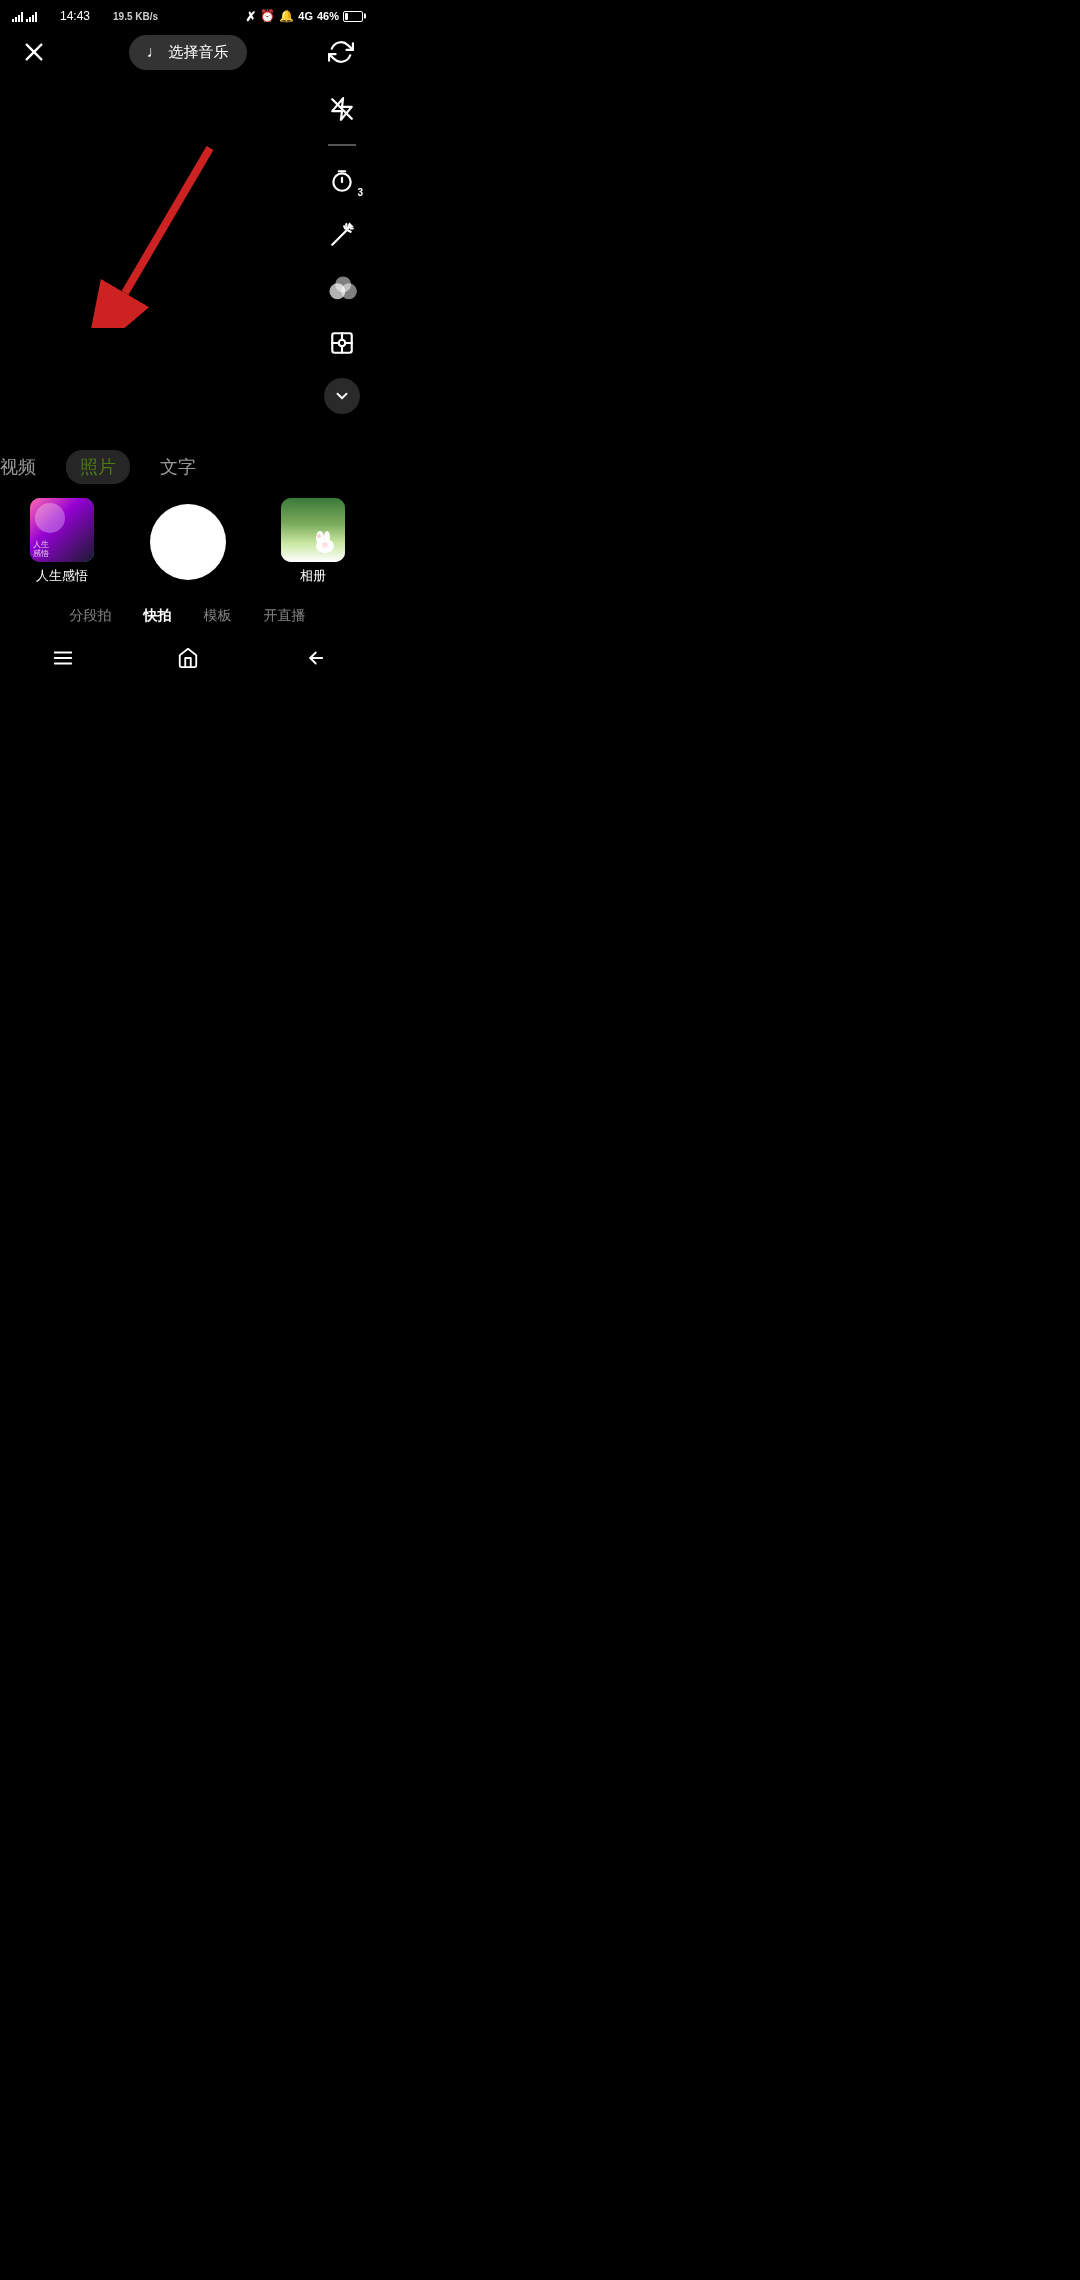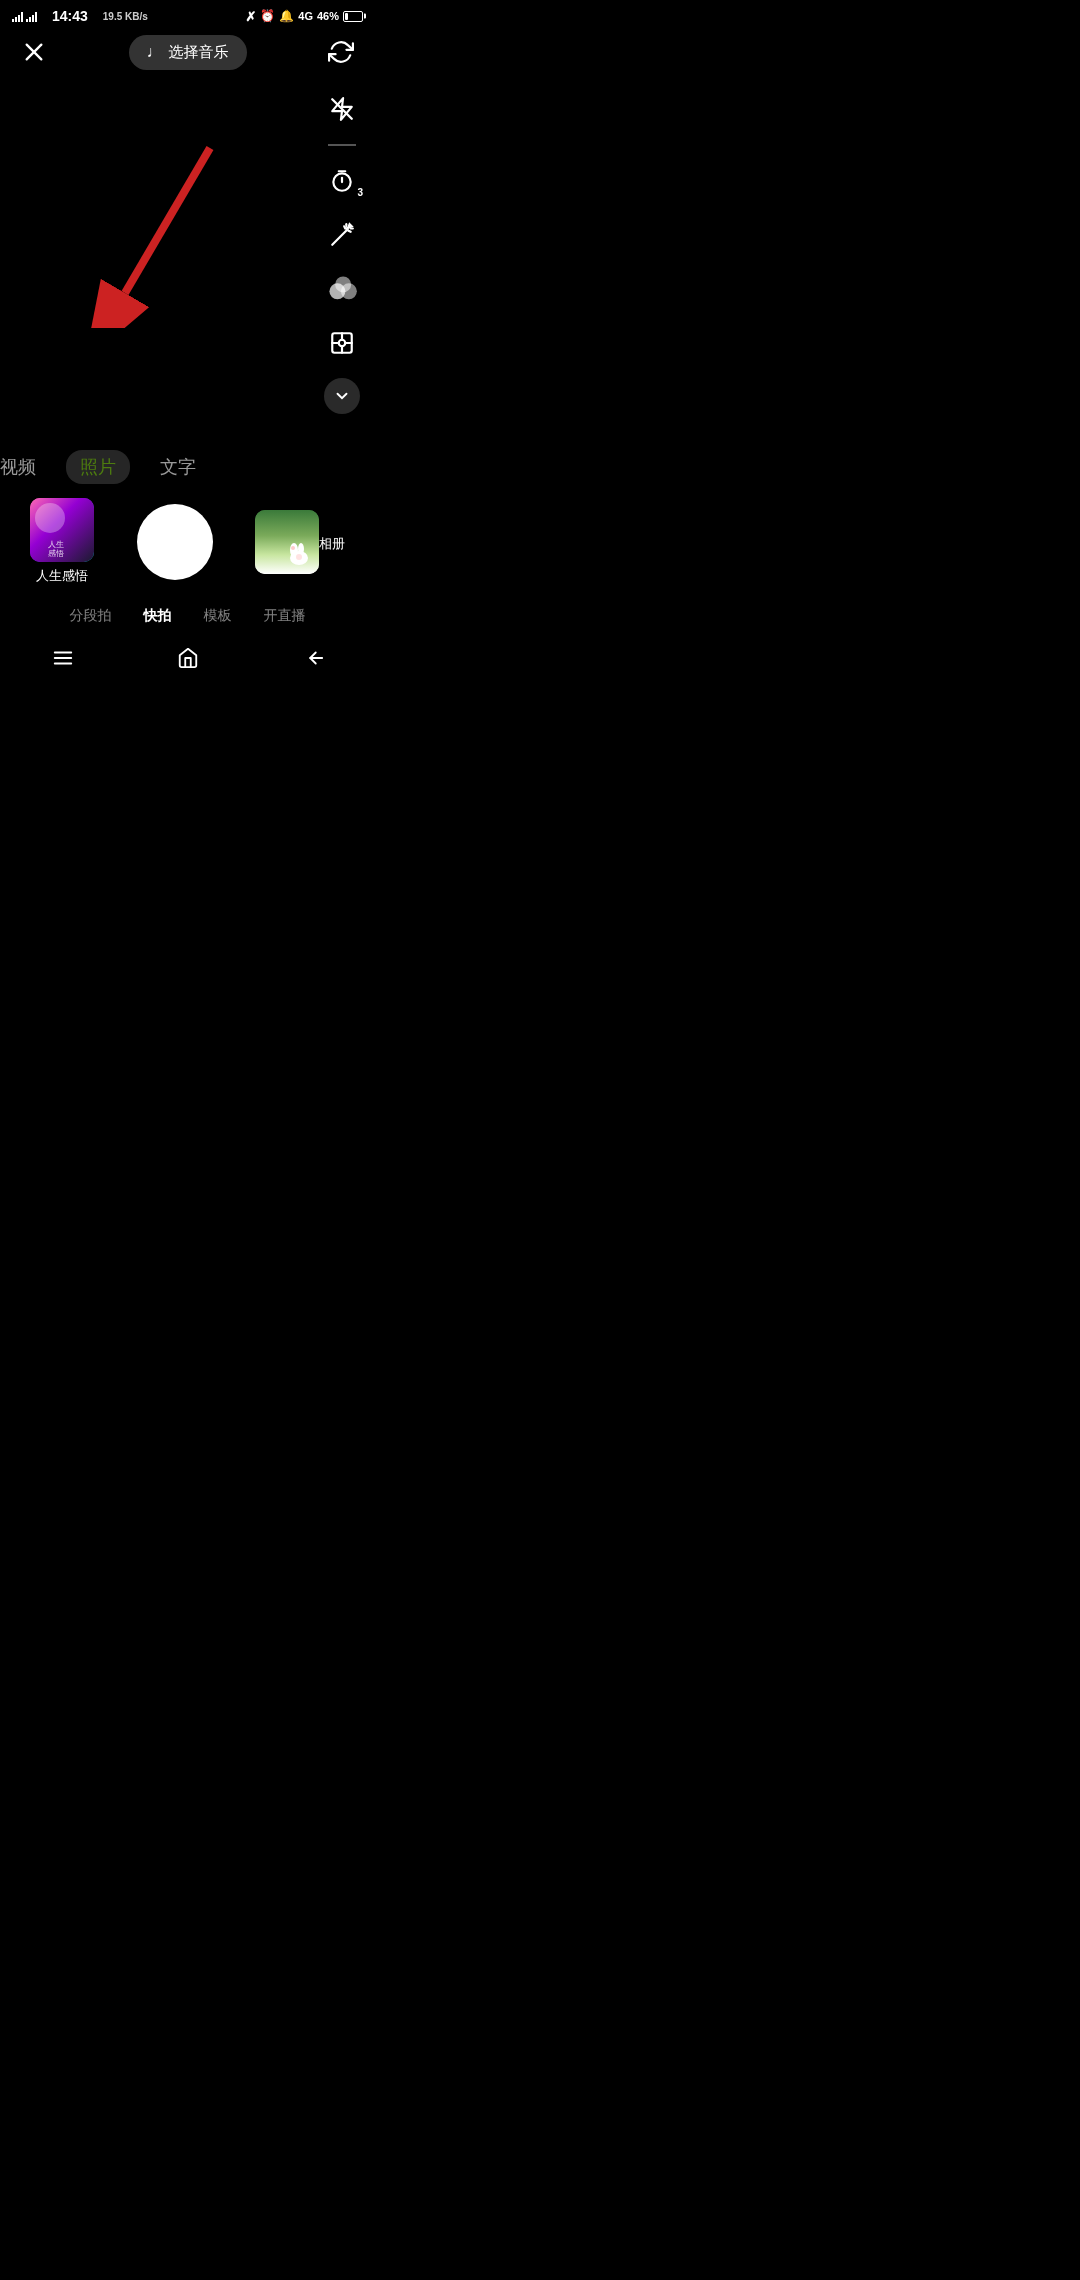--- a/index.html
+++ b/index.html
@@ -307,21 +307,21 @@
       <span style="height:5px"></span>
       <span style="height:7px"></span>
       <span style="height:10px"></span>
     </div>
     <div class="signal-bar">
       <span style="height:3px"></span>
       <span style="height:5px"></span>
       <span style="height:7px"></span>
       <span style="height:10px"></span>
     </div>
-    <span style="font-size:14px;font-weight:700;margin:0 12px;">14:43</span>
+    <span style="font-size:12px;font-weight:400;margin:0 20px;">14:43</span>
     <span style="font-size:10px;opacity:0.8;">19.5 KB/s</span>
   </div>
   <div class="status-right">
 
     <span style="font-size:13px;">✗</span>
 
     <span style="font-size:12px;">⏰</span>
 
     <span style="font-size:12px;">🔔</span>
 
@@ -435,34 +435,34 @@
 </div>
 
 <div class="bottom-controls">
 
   <div style="display:flex;flex-direction:column;align-items:center;">
     <div class="thumbnail">
       <div class="thumbnail-img">
 
         <div style="width:100%;height:100%;background:linear-gradient(135deg,#ff69b4 0%,#9400d3 40%,#1a1a2e 100%);position:relative;overflow:hidden;">
           <div style="position:absolute;top:5px;left:5px;width:30px;height:30px;border-radius:50%;background:rgba(255,255,255,0.3);"></div>
-          <div style="position:absolute;bottom:3px;left:18px;font-size:8px;color:rgba(255,255,255,0.8);line-height:1.2;">人生<br>感悟</div>
+          <div style="position:absolute;bottom:3px;left:3px;font-size:8px;color:rgba(255,255,255,0.8);line-height:1.2;">人生<br>感悟</div>
         </div>
       </div>
     </div>
     <div class="thumbnail-label">人生感悟</div>
   </div>
 
   <div class="shutter-wrap">
     <div class="shutter-btn">
       <div class="shutter-inner"></div>
     </div>
   </div>
 
-  <div style="display:flex;flex-direction:row;align-items:center;">
+  <div style="display:flex;flex-direction:column;align-items:center;">
     <div class="album-thumbnail">
       <div class="album-img">
         <div style="width:100%;height:100%;background:linear-gradient(to bottom, #3a7a3a 0%, #7aaa5a 40%, #c8e6a0 70%, #fff 100%);position:relative;">
 
           <svg style="position:absolute;right:6px;bottom:6px;" width="32" height="32" viewBox="0 0 32 32" fill="white">
             <ellipse cx="18" cy="22" rx="9" ry="7"></ellipse>
             <ellipse cx="13" cy="14" rx="4" ry="7"></ellipse>
             <ellipse cx="20" cy="13" rx="3" ry="6"></ellipse>
             <circle cx="12" cy="12" r="2" fill="#ffcccc"></circle>
             <circle cx="18" cy="21" r="3" fill="rgba(255,200,200,0.5)"></circle>

